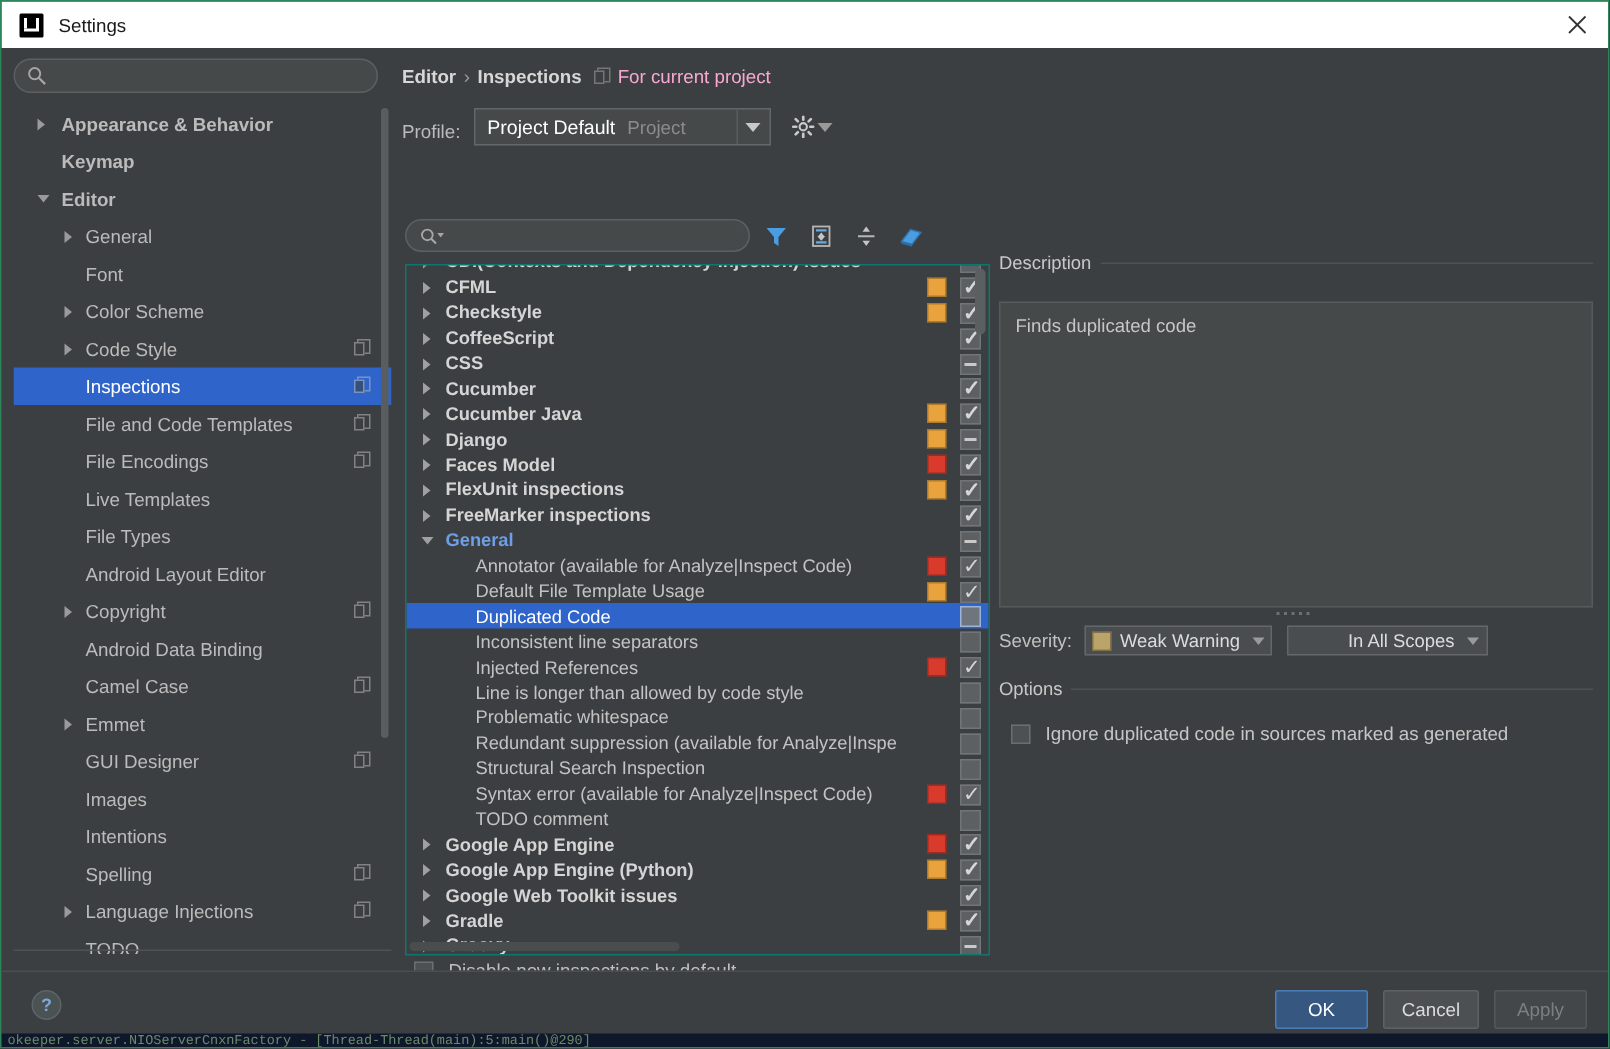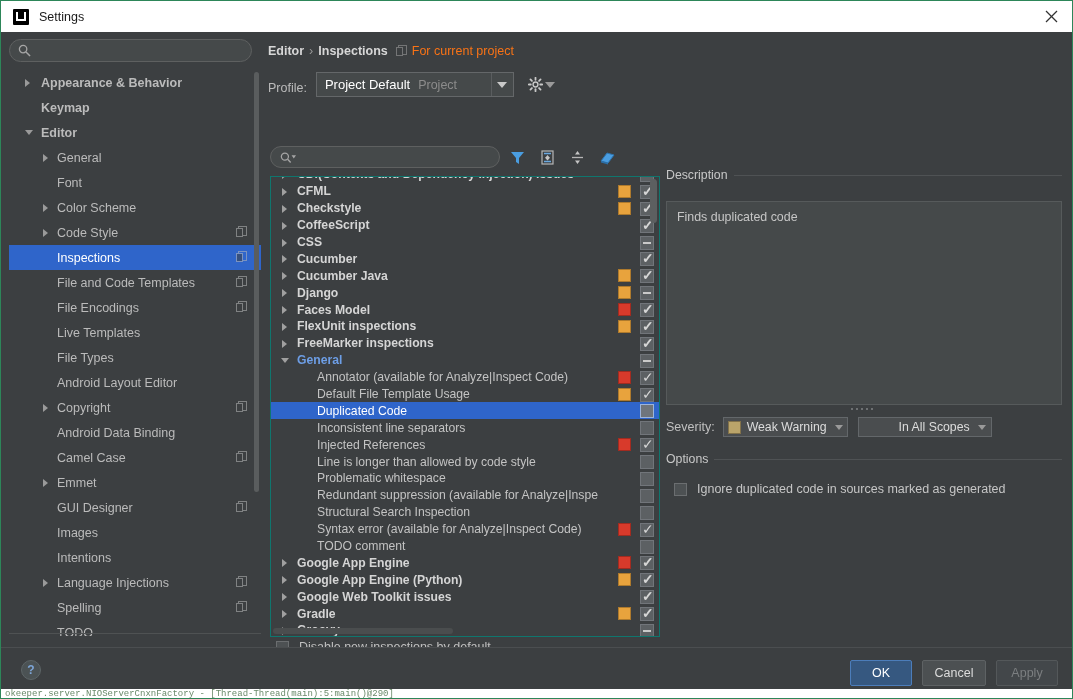--- a/index.html
+++ b/index.html
@@ -169,21 +169,21 @@
   #breadcrumb .bc { color: #d7d7d7; font-weight: bold; }
   #breadcrumb .sep { color: #9a9a9a; margin: 0 5px; font-weight: normal; }
   #bc-proj-icon {
     position: relative;
     width: 11px; height: 12px;
     margin: 0 5px 0 8px;
     opacity: .6;
   }
   #bc-proj-icon .o { position:absolute; left:2px; top:0; width:9px; height:10px; border:1px solid #9a9a9a;}
   #bc-proj-icon .i { position:absolute; left:0px; top:2px; width:7px; height:9px; border:1px solid #9a9a9a; background:#3c3f41;}
-  #bc-for { color: #f97316; font-weight: normal; }
+  #bc-for { color: #f9a8d4; font-weight: normal; }
 
   #profile-row {
     position: absolute; left: 2px; top: 40px;
     display: flex; align-items: center;
   }
   #profile-label { color: #bbbbbb; font-size: 12.5px; margin-right: 9px; margin-top: 6px; }
   #profile-combo {
     width: 198px; height: 25px;
     background: #45494a;
     border: 1px solid #646769;
@@ -434,21 +434,21 @@
     left: 995px; width: 62px;
     background: #43474a;
     border: 1px solid #54585a;
     color: #7c7f81;
   }
 
   
   #bg-sliver {
     position: absolute; left: 0; top: 688px;
     width: 1073px; height: 11px;
-    background: #ffffff;
+    background: #0f172a;
     color: #6a8a6a;
     font-family: "Liberation Mono", monospace;
     font-size: 9px;
     line-height: 11px;
     white-space: nowrap;
     overflow: hidden;
     padding-left: 4px;
   }
 </style>
 </head>
@@ -569,30 +569,30 @@
               <i class="o"></i>
               <i class="i"></i>
             </span>
           </div>
           <div class="sb-item lvl2 noarrow">
             <span class="sb-label">Images</span>
           </div>
           <div class="sb-item lvl2 noarrow">
             <span class="sb-label">Intentions</span>
           </div>
-          <div class="sb-item lvl2">
-            <span class="sb-arrow"></span>
-            <span class="sb-label">Language Injections</span>
+          <div class="sb-item lvl2 noarrow">
+            <span class="sb-label">Spelling</span>
             <span class="sb-copy-icon">
               <i class="o"></i>
               <i class="i"></i>
             </span>
           </div>
-          <div class="sb-item lvl2 noarrow">
-            <span class="sb-label">Spelling</span>
+          <div class="sb-item lvl2">
+            <span class="sb-arrow"></span>
+            <span class="sb-label">Language Injections</span>
             <span class="sb-copy-icon">
               <i class="o"></i>
               <i class="i"></i>
             </span>
           </div>
           <div class="sb-item lvl2 noarrow">
             <span class="sb-label">TODO</span>
           </div>
         </div>
       <div id="sidebar-scrollbar"></div>

